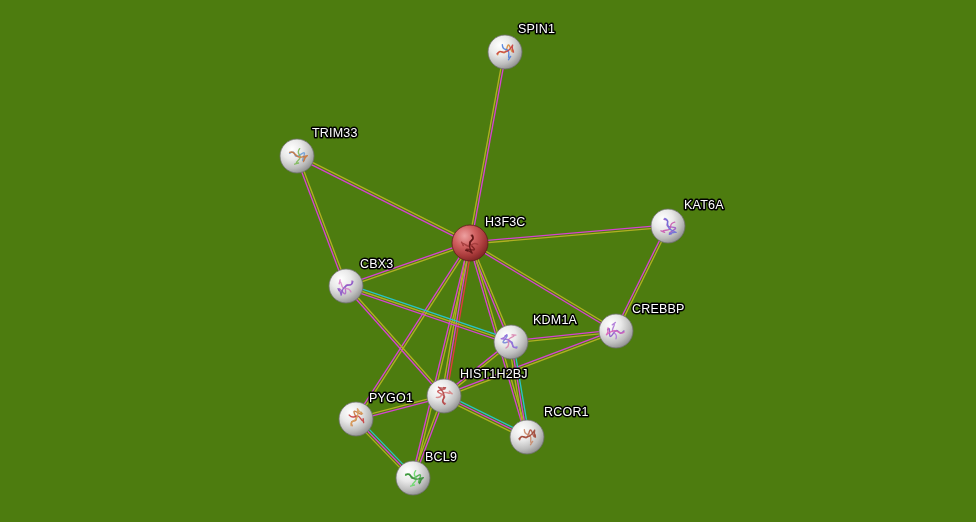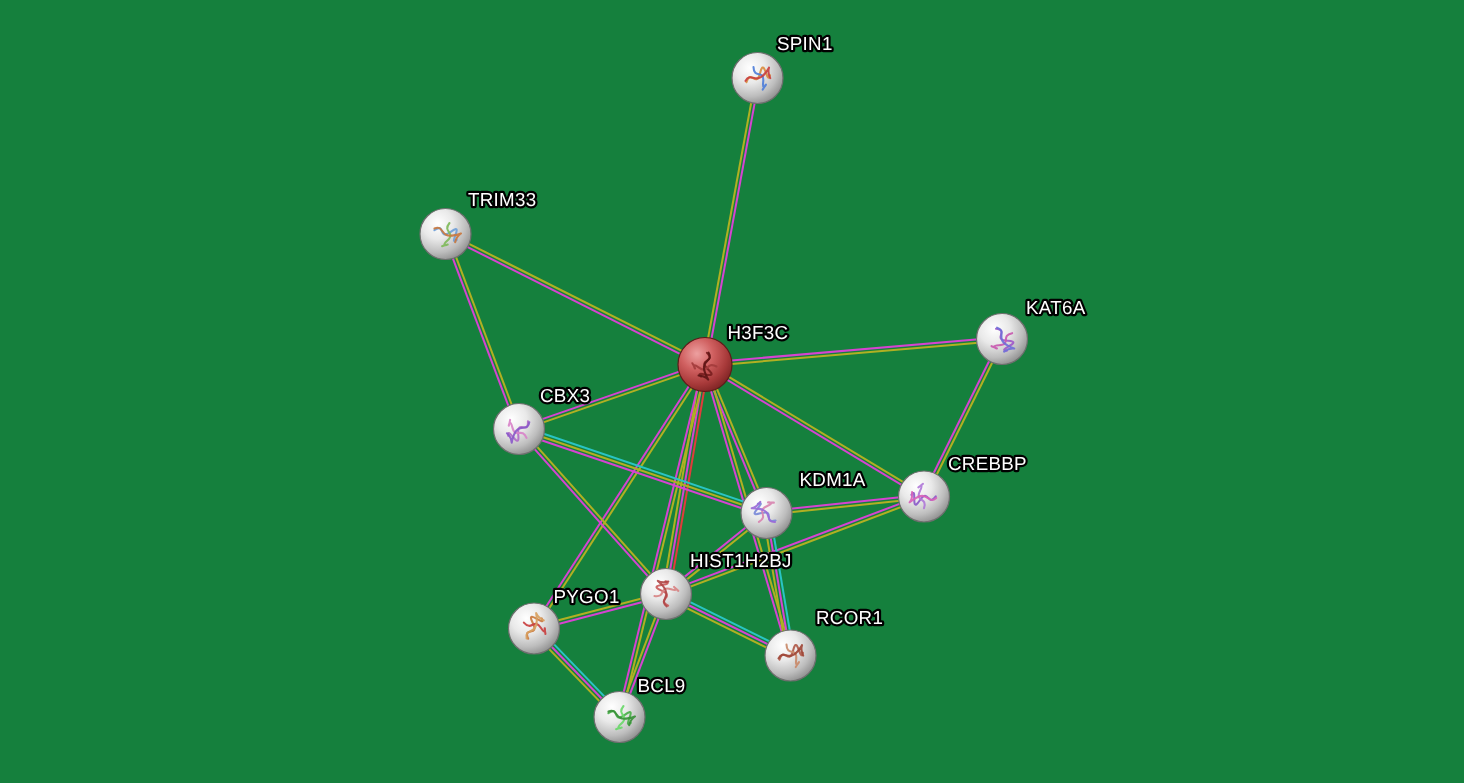--- a/index.html
+++ b/index.html
@@ -5,21 +5,21 @@
   html, body {
     margin: 0;
     padding: 0;
     background: #000000;
     font-family: "Liberation Sans", sans-serif;
   }
   .stage {
     position: relative;
     width: 976px;
     height: 522px;
-    background: #15803d;
+    background: #4d7c0f;
     overflow: hidden;
   }
   svg text.node-label {
     font-family: "Liberation Sans", sans-serif;
     font-size: 12.5px;
     fill: #ffffff;
     stroke: #000000;
     stroke-width: 3px;
     paint-order: stroke;
     stroke-linejoin: round;

